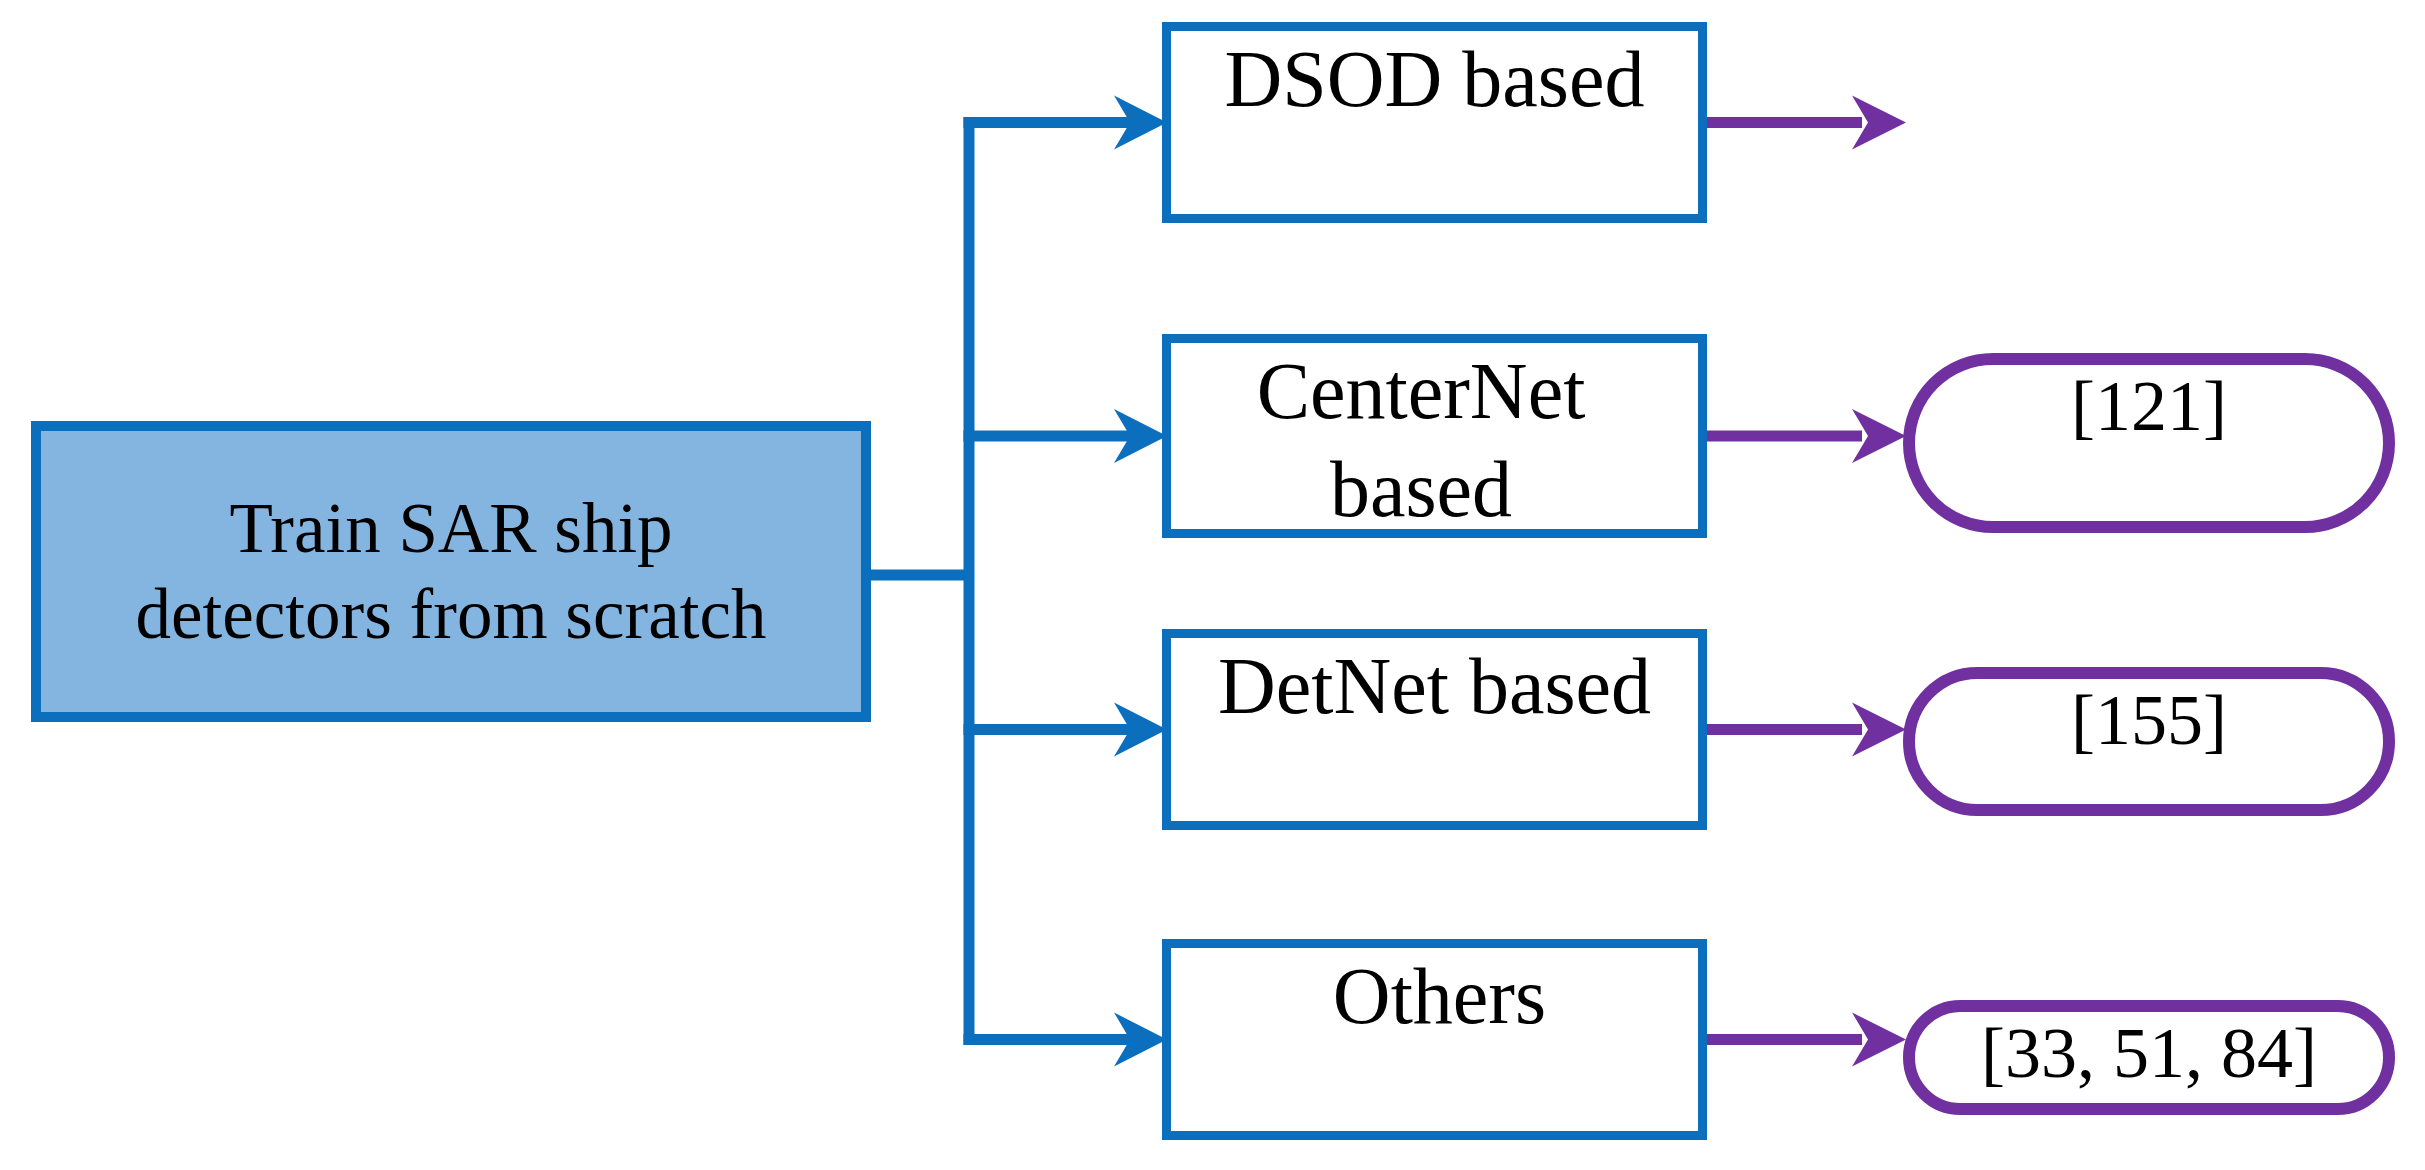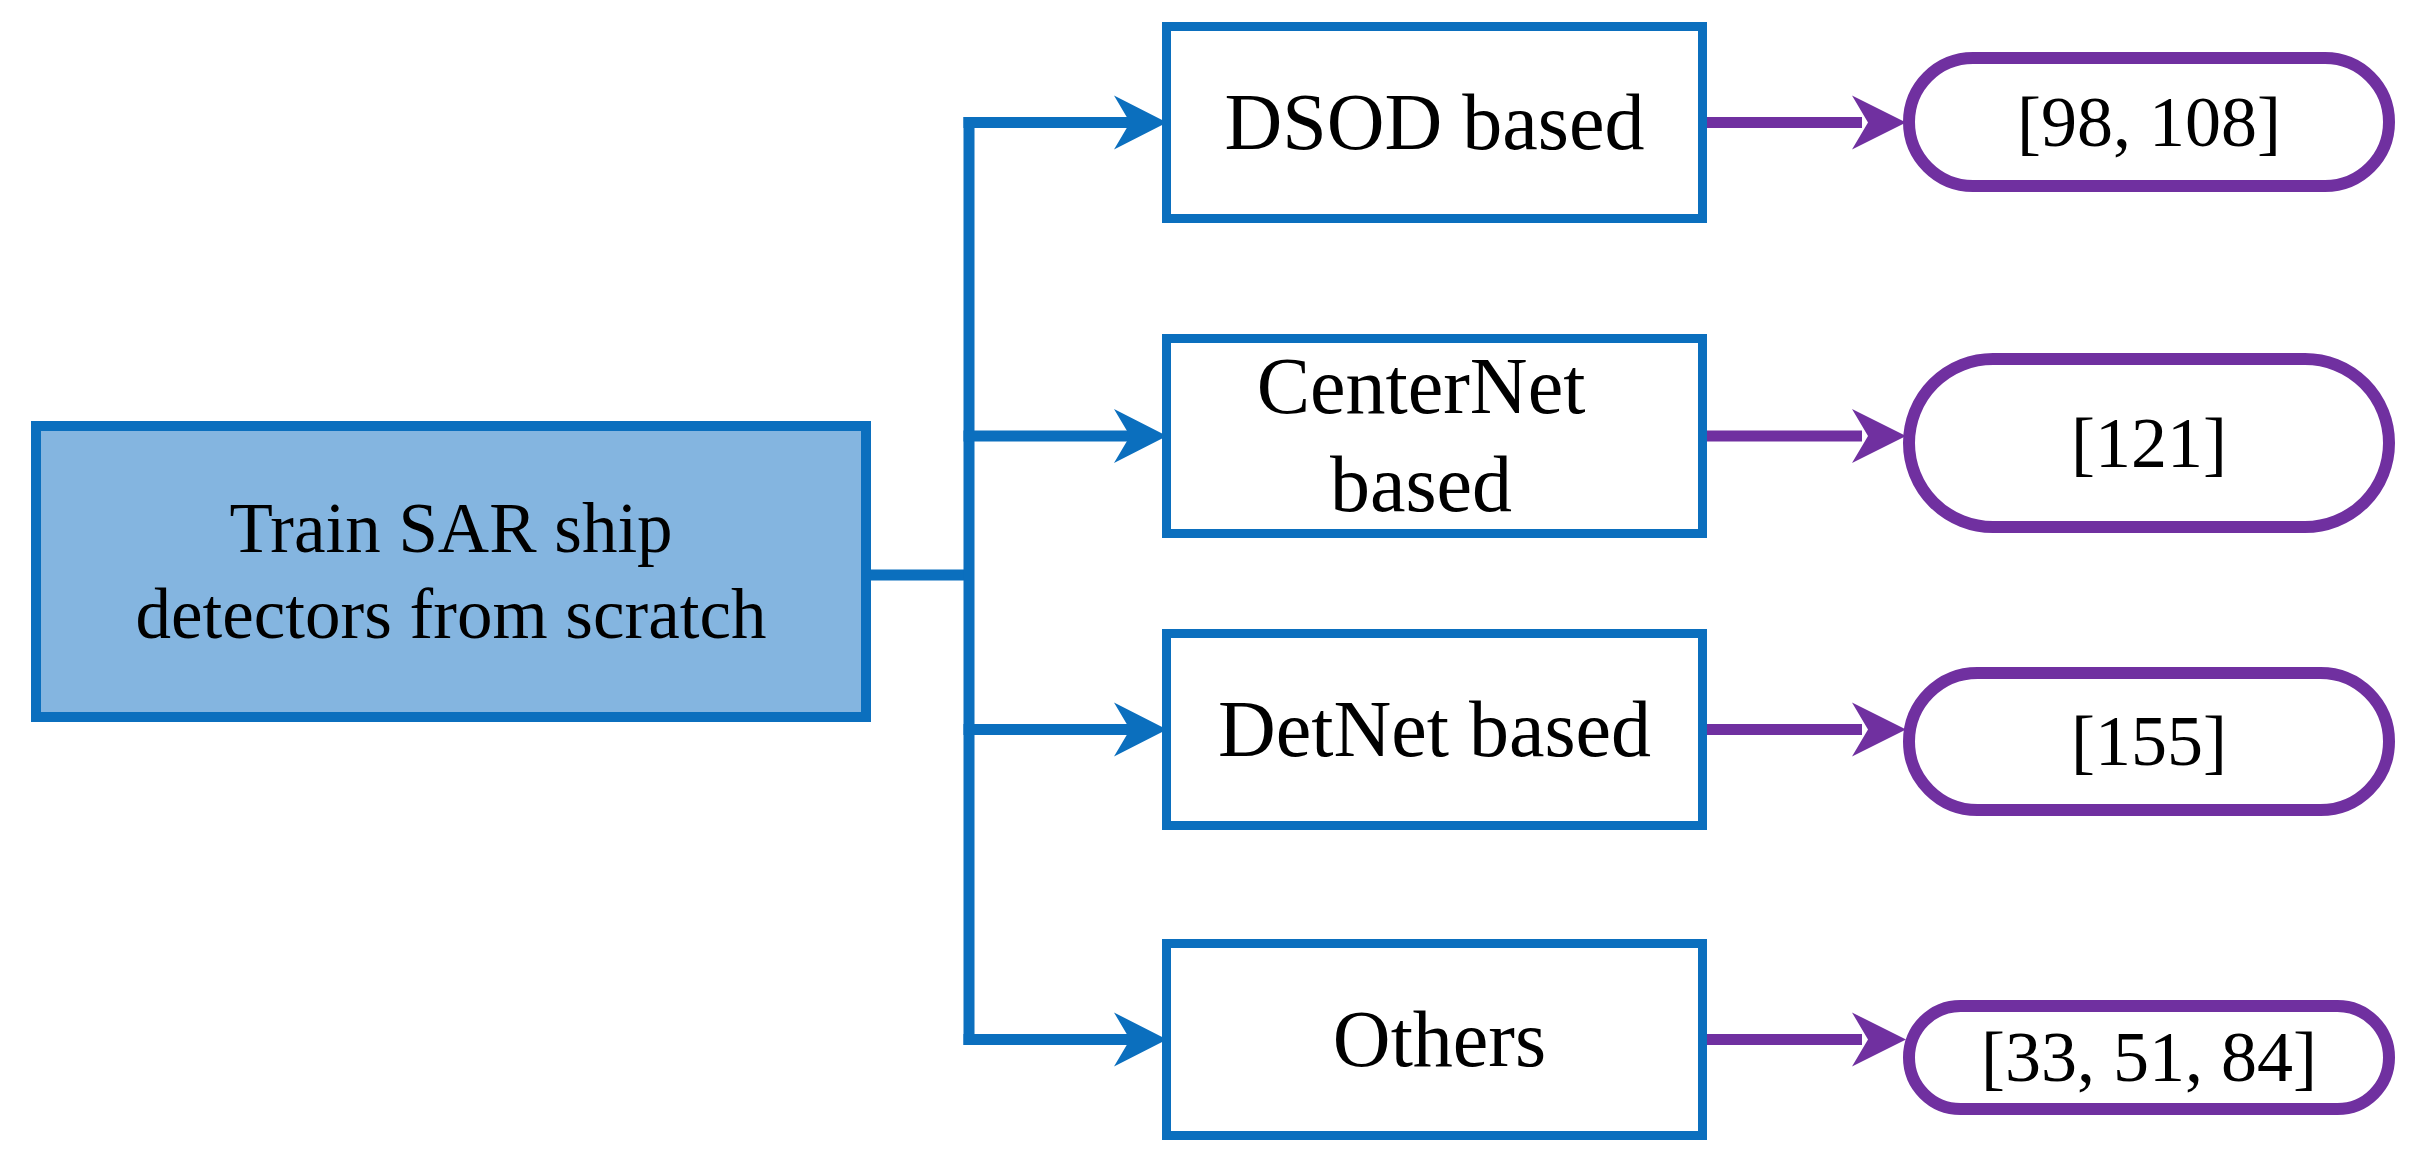--- a/index.html
+++ b/index.html
@@ -36,21 +36,20 @@
     stroke-width: 11;
     fill: none;
   }
   .purple-head {
     fill: var(--purple, #7030A0);
     stroke: none;
   }
   .node {
     position: absolute;
     display: flex;
-    align-items: center;
     justify-content: center;
     text-align: center;
     box-sizing: border-box;
   }
   .root-box {
     left: 31px; top: 421px;
     width: 840px; height: 301px;
     background: var(--light-blue, #84B5E0);
     border: 10px solid var(--blue, #0B6FBE);
     flex-direction: column;
@@ -125,23 +124,20 @@
   <div class="node cat-box cat-r2">
     <span>CenterNet based</span>
   </div>
   <div class="node cat-box cat-r3">
     <span>DetNet based</span>
   </div>
   <div class="node cat-box cat-r4">
     <span>Others</span>
   </div>
 
-  <div class="node ref-pill ref-r1">
-    <span>[98, 108]</span>
-  </div>
   <div class="node ref-pill ref-r2">
     <span>[121]</span>
   </div>
   <div class="node ref-pill ref-r3">
     <span>[155]</span>
   </div>
   <div class="node ref-pill ref-r4">
     <span>[33, 51, 84]</span>
   </div>
 

